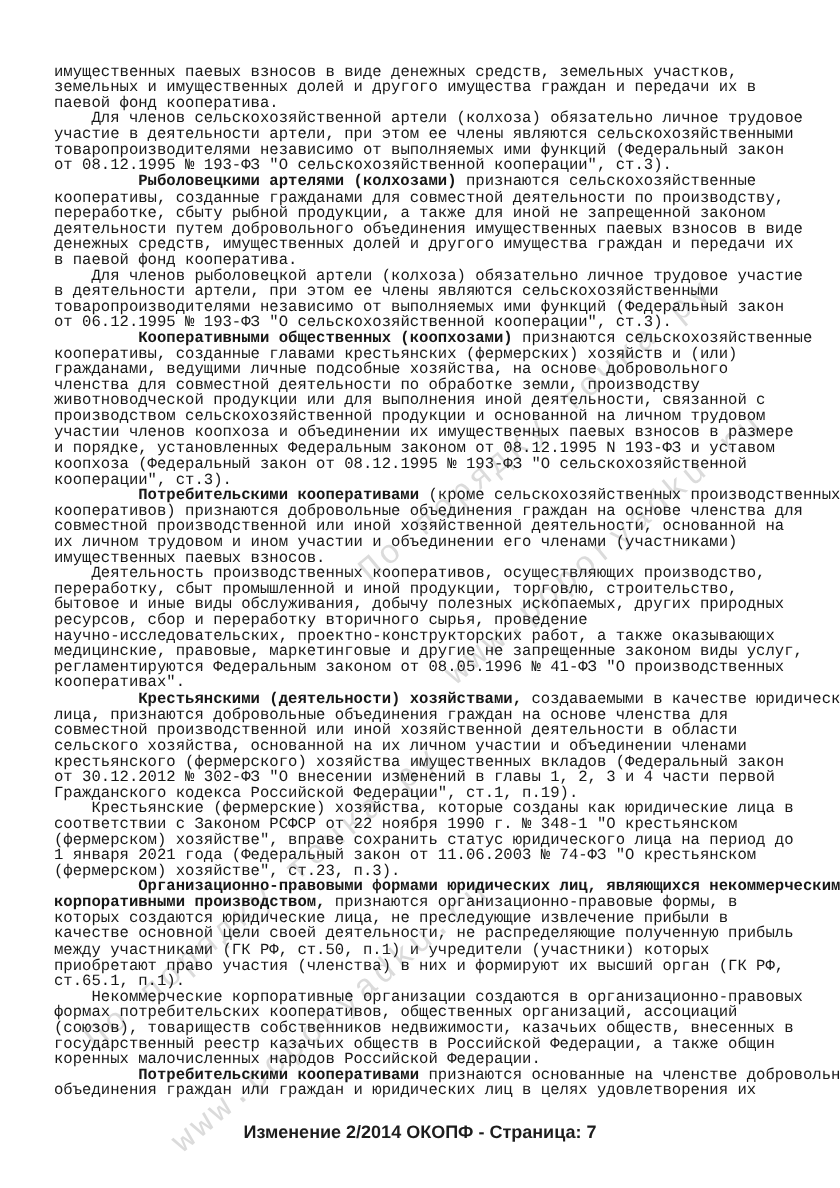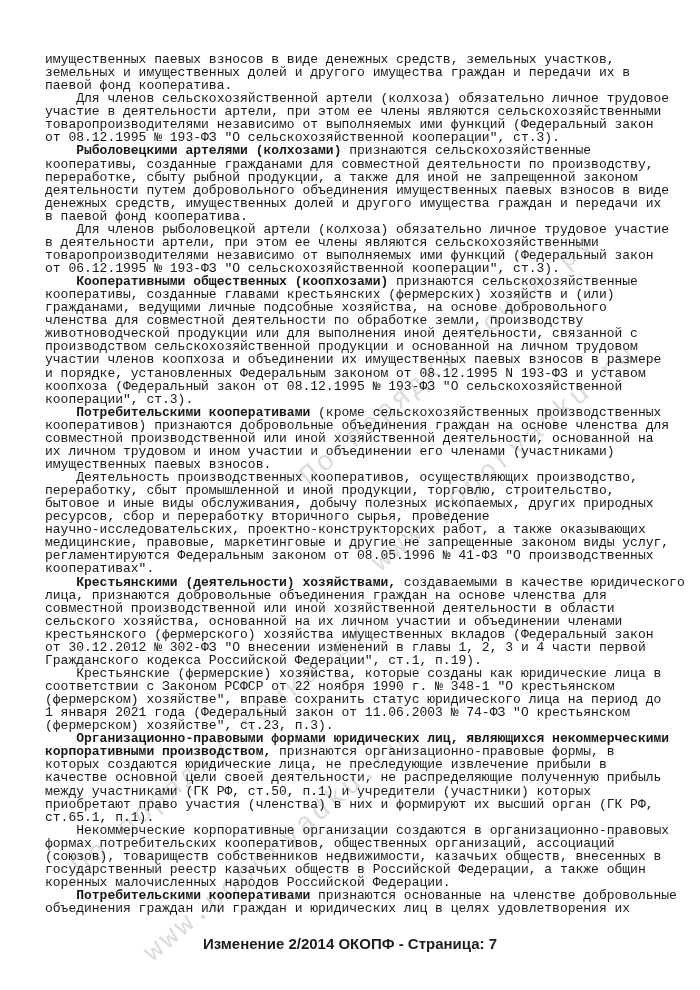--- a/index.html
+++ b/index.html
@@ -34,21 +34,21 @@
     position: absolute;
     left: 45px;
     top: 53px;
     z-index: 2;
     font-size: 13px;
     line-height: 13.06px;
     white-space: pre;
     color: #171717;
   }
   .content p { margin: 0; padding: 0; }
-  .content b { font-weight: 700; }
+  .content b { font-weight: 700; margin-left: 39px; }
   .footer {
     position: absolute;
     left: 0;
     top: 935px;
     width: 100%;
     z-index: 2;
     text-align: center;
     font-family: "Liberation Sans", sans-serif;
     font-weight: 700;
     font-size: 15px;

